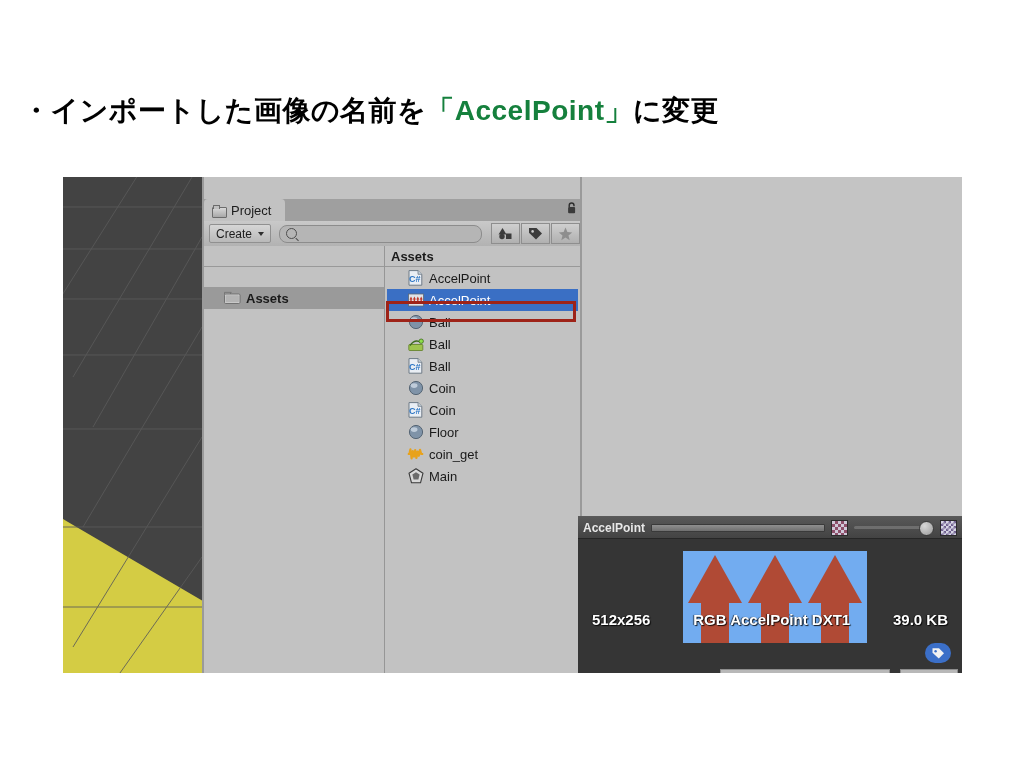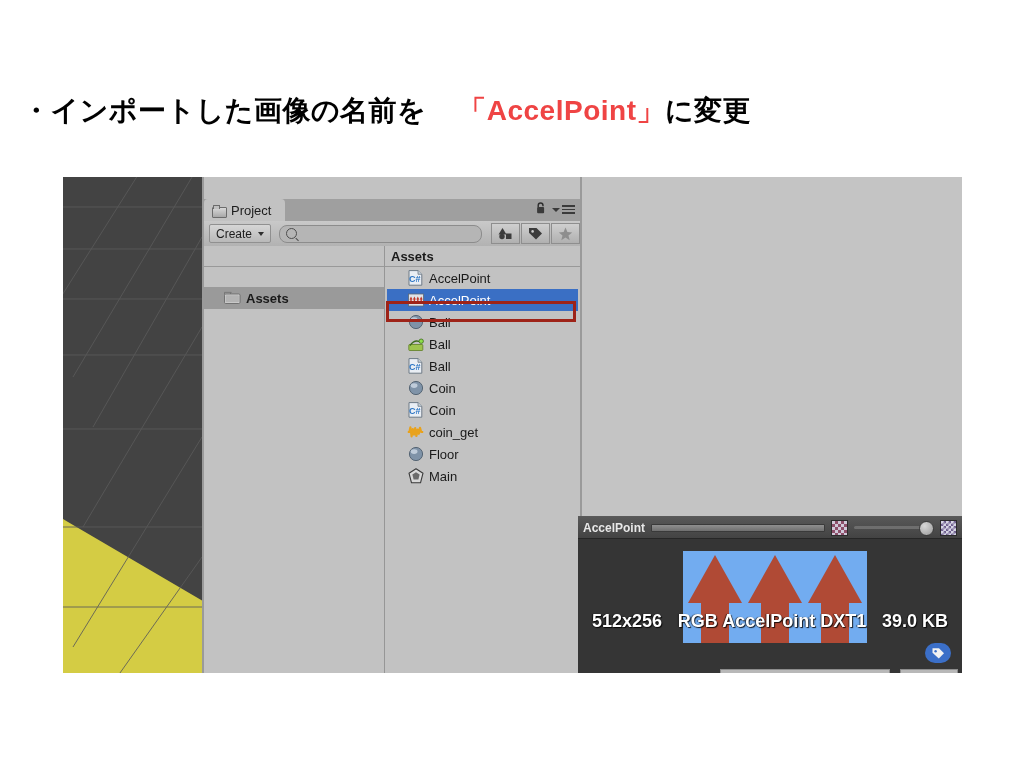--- a/index.html
+++ b/index.html
@@ -14,21 +14,21 @@
   
   .slide-title {
     position: absolute;
     left: 22px; top: 92px;
     font-size: 28px;
     font-weight: bold;
     color: #000000;
     letter-spacing: 0.5px;
     white-space: nowrap;
   }
-  .slide-title .accent { color: #ef4444; margin-left: 32px; }
+  .slide-title .accent { color: #15803d; }
 
   
   #shot {
     position: absolute;
     left: 63px; top: 177px;
     width: 899px; height: 496px;
     overflow: hidden;
     background: #c2c2c2;
   }
 
@@ -45,20 +45,21 @@
     position: absolute; top: 0; height: 496px;
     background: #9a9a9a;
   }
 
   
   .project-panel {
     position: absolute;
     left: 141px; top: 0;
     width: 376px; height: 496px;
     background: #c2c2c2;
+    padding-left: 31px;
   }
   .tab-strip {
     position: absolute; left: 0; top: 22px;
     width: 376px; height: 22px;
     background: #9f9f9f;
     border-bottom: 1px solid #8a8a8a;
   }
   .tab {
     position: absolute; left: 0; top: 0;
     height: 22px;
@@ -288,21 +289,21 @@
     width: 184px; height: 92px;
     background: #72acf0;
     overflow: hidden;
   }
   .prev-stats {
     position: absolute;
     left: 0; top: 72px; width: 100%;
     display: flex; justify-content: space-between;
     padding: 0 14px;
     box-sizing: border-box;
-    font-size: 18px; font-weight: bold; color: #ffffff;
+    font-size: 15px; font-weight: bold; color: #ffffff;
     text-shadow: 1px 1px 1px rgba(0,0,0,.85), -1px 0 1px rgba(0,0,0,.6);
     pointer-events: none;
   }
   .tag-btn {
     position: absolute; right: 11px; bottom: 12px;
     width: 26px; height: 20px; border-radius: 11px;
     background: #3b6fc8;
     display: flex; align-items: center; justify-content: center;
   }
   .bot-stub {
@@ -495,36 +496,36 @@
               <path d="M1 0.6 H10 L13.8 4.3 V15.2 H1 Z" fill="#e9eef4" stroke="#6e7a86" stroke-width="1"></path>
               <path d="M10 0.6 V4.3 H13.8" fill="#c3ced8" stroke="#6e7a86" stroke-width="0.8"></path>
               <text x="6.8" y="12" font-size="9" font-family="Liberation Sans, sans-serif" font-weight="bold" fill="#2a74c4" text-anchor="middle">C#</text>
             </svg>
           </span>
           <span>Coin</span>
         </div>
 
         <div class="list-row">
           <span class="ico">
-            <svg width="17" height="14" viewBox="0 0 17 14">
-              <path d="M0.8 7 L2.4 7 L3.4 2.4 L4.6 11.4 L5.8 4.2 L7.0 9.6 L8.2 3.0 L9.4 11.0 L10.6 4.6 L11.8 8.8 L13.0 2.8 L14.2 7 L16.2 7" fill="none" stroke="#e8a21c" stroke-width="2.2" stroke-linejoin="round"></path>
-            </svg>
-          </span>
-          <span>coin_get</span>
-        </div>
-
-        <div class="list-row">
-          <span class="ico">
             <svg width="16" height="16" viewBox="0 0 16 16">
               <circle cx="8" cy="8" r="6.6" fill="#7f93a8"></circle>
               <circle cx="8" cy="8" r="6.6" fill="none" stroke="#4e5d6d" stroke-width="0.9"></circle>
               <ellipse cx="6.1" cy="5.6" rx="3.4" ry="2.4" fill="#cfdbe6" opacity="0.8"></ellipse>
             </svg>
           </span>
           <span>Floor</span>
+        </div>
+
+        <div class="list-row">
+          <span class="ico">
+            <svg width="17" height="14" viewBox="0 0 17 14">
+              <path d="M0.8 7 L2.4 7 L3.4 2.4 L4.6 11.4 L5.8 4.2 L7.0 9.6 L8.2 3.0 L9.4 11.0 L10.6 4.6 L11.8 8.8 L13.0 2.8 L14.2 7 L16.2 7" fill="none" stroke="#e8a21c" stroke-width="2.2" stroke-linejoin="round"></path>
+            </svg>
+          </span>
+          <span>coin_get</span>
         </div>
 
         <div class="list-row">
           <span class="ico">
             <svg width="16" height="16" viewBox="0 0 16 16">
               <polygon points="8,0.8 15,5.2 12.5,14.8 3.5,14.8 1,5.2" fill="#d8d8d8" stroke="#3a3a3a" stroke-width="1.1" stroke-linejoin="round"></polygon>
               <polygon points="8,4.2 11.6,6.6 10.4,11.4 5.6,11.4 4.4,6.6" fill="#6b6b6b"></polygon>
             </svg>
           </span>
           <span>Main</span>

